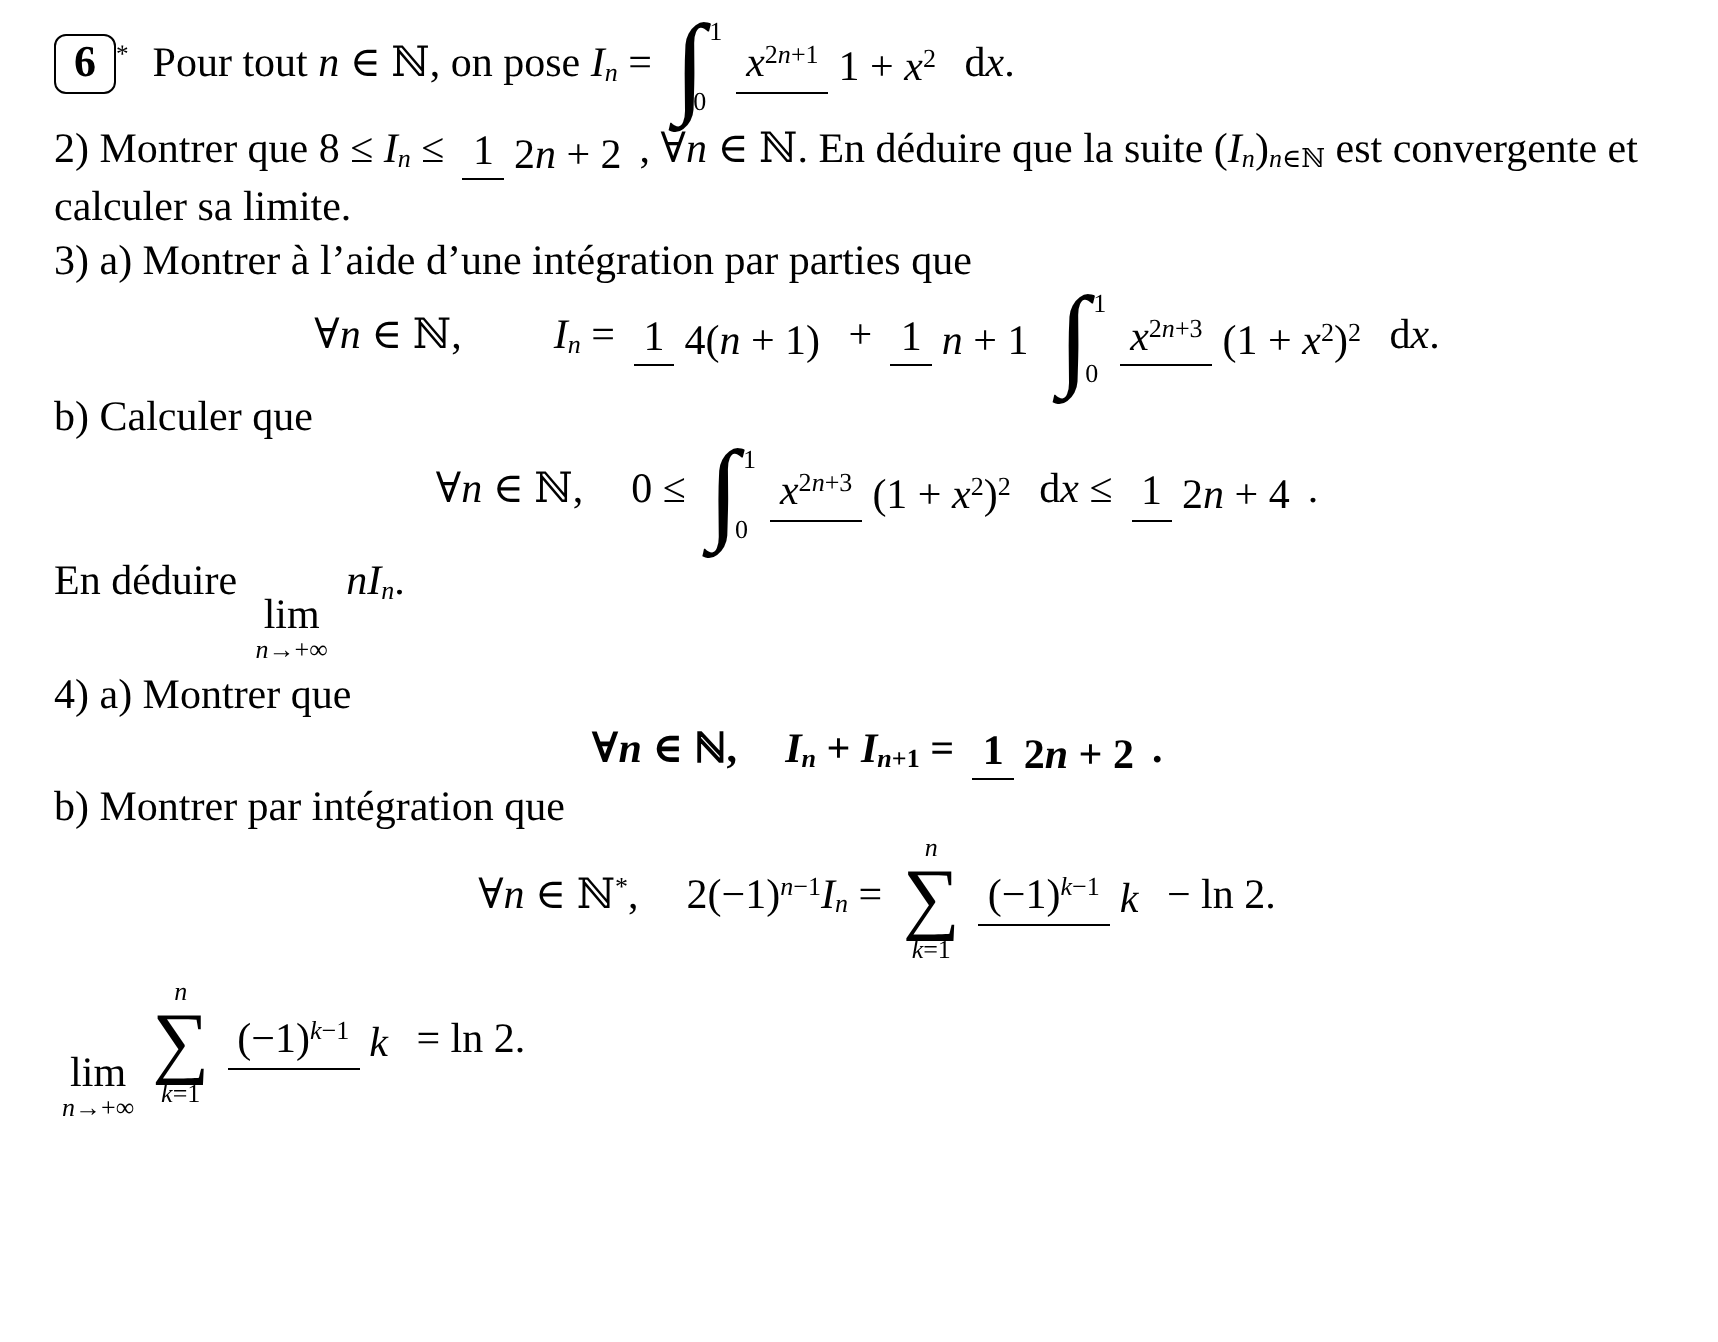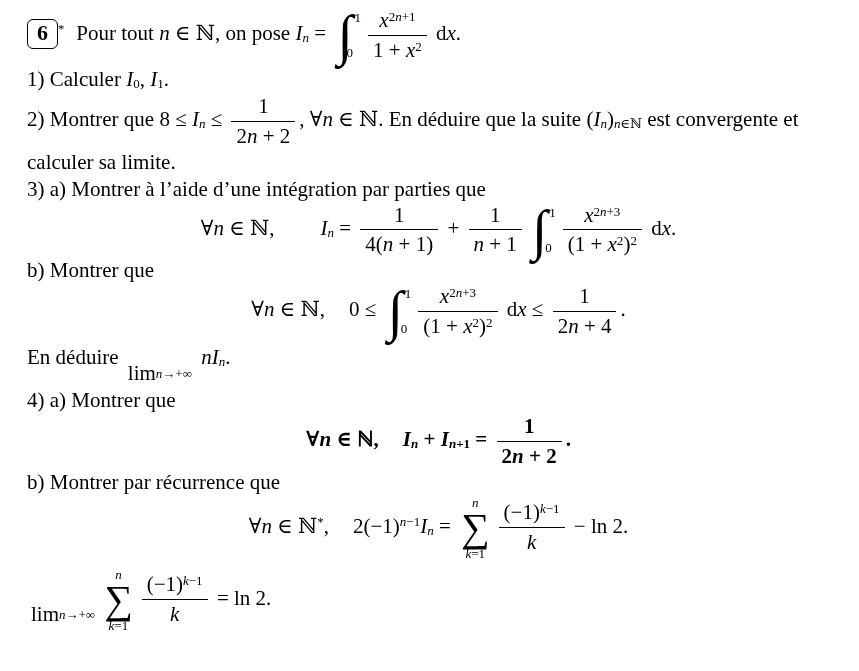--- a/index.html
+++ b/index.html
@@ -9,34 +9,34 @@
     font-family:"Liberation Serif","DejaVu Serif",serif;
     font-size:21px;line-height:1.28;
   }
   .page{padding:8px 9px 0 27px;}
   p,div.formula{margin:0;}
   [data-bind]{white-space:pre;}
   .it{font-style:italic;}
   sup,sub{font-size:0.62em;line-height:0;}
   sup{vertical-align:0.5em;}
   sub{vertical-align:-0.18em;}
-  .frac{display:inline-flex;flex-direction:column;align-items:stretch;text-align:center;
+  .frac{display:inline-flex;flex-direction:row;align-items:stretch;text-align:center;
         vertical-align:middle;margin:0 4px;line-height:1.18;}
   .frac .num{padding:0 5px 2px 5px;border-bottom:1.5px solid #000;}
   .frac .den{padding:2px 5px 0 5px;}
   .bigint{display:inline-flex;align-items:center;vertical-align:middle;margin:0 3px 0 6px;}
   .int-g{font-size:56px;line-height:0.9;}
   .int-l{display:inline-flex;flex-direction:column;justify-content:space-between;
          height:48px;font-size:13px;line-height:1;}
   .int-t{margin-left:2px;}
   .int-b{margin-left:-6px;}
   .bigsum{display:inline-flex;flex-direction:column;align-items:center;vertical-align:middle;
           margin:0 5px;font-size:13px;line-height:1;}
   .sum-g{font-size:40px;line-height:0.85;margin:2px 0;}
-  .limop{display:inline-flex;flex-direction:row;align-items:center;
+  .limop{display:inline-flex;flex-direction:column;align-items:center;
          vertical-align:-0.8em;line-height:1.05;margin:0 4px;}
   .lim-s{font-size:13px;}
   .formula{text-align:center;}
   .gap{display:inline-block;width:24px;}
   .gap-lg{display:inline-block;width:46px;}
   .exbox{display:inline-block;border:1.7px solid #000;border-radius:6px;
          padding:0 9px 1px 9px;font-weight:bold;font-size:22px;line-height:1.22;}
   .exstar{font-size:0.6em;vertical-align:0.55em;}
   .ml{margin-left:12px;}
   .row-intro{margin-bottom:3px;}
@@ -57,21 +57,20 @@
         <span class="int-g" data-bind="line1.int_glyph">∫</span>
         <span class="int-l">
           <span class="int-t" data-bind="line1.int_top">1</span>
           <span class="int-b" data-bind="line1.int_bot">0</span>
         </span>
       </span><span class="frac">
         <span class="num"><span class="it" data-bind="line1.num_x">x</span><sup><span data-bind="line1.num_e1">2</span><span class="it" data-bind="line1.num_en">n</span><span data-bind="line1.num_e2">+1</span></sup></span>
         <span class="den"><span data-bind="line1.den_t">1 + </span><span class="it" data-bind="line1.den_x">x</span><sup><span data-bind="line1.den_e">2</span></sup></span>
       </span><span data-bind="line1.t4"> d</span><span class="it" data-bind="line1.x">x</span><span data-bind="line1.dot">.</span></p>
 
-  <p class="q1row"><span data-bind="q1.t1">1) Calculer </span><span class="it" data-bind="q1.I1">I</span><sub><span data-bind="q1.I1s">0</span></sub><span data-bind="q1.t2">, </span><span class="it" data-bind="q1.I2">I</span><sub><span data-bind="q1.I2s">1</span></sub><span data-bind="q1.t3">.</span></p>
 
   <p><span data-bind="q2.t1">2) Montrer que 8 ≤ </span><span class="it" data-bind="q2.I">I</span><sub><span class="it" data-bind="q2.Is">n</span></sub><span data-bind="q2.t2"> ≤ </span><span class="frac">
         <span class="num"><span data-bind="q2.f_num">1</span></span>
         <span class="den"><span data-bind="q2.f_d1">2</span><span class="it" data-bind="q2.f_dn">n</span><span data-bind="q2.f_d2"> + 2</span></span>
       </span><span data-bind="q2.t3">, </span><span data-bind="q2.t4">∀</span><span class="it" data-bind="q2.n">n</span><span data-bind="q2.t5"> ∈ ℕ. En déduire que la suite </span><span data-bind="q2.p1">(</span><span class="it" data-bind="q2.pI">I</span><sub><span class="it" data-bind="q2.pIs">n</span></sub><span data-bind="q2.p2">)</span><sub><span class="it" data-bind="q2.ps_n">n</span><span data-bind="q2.ps_r">∈ℕ</span></sub><span data-bind="q2.t6"> est convergente et</span></p>
 
   <p><span data-bind="q2.cont">calculer sa limite.</span></p>
 
   <p><span data-bind="q3.a_label">3) a) Montrer à l’aide d’une intégration par parties que</span></p>
 
@@ -85,21 +84,21 @@
         <span class="int-g" data-bind="q3.fa.int_glyph">∫</span>
         <span class="int-l">
           <span class="int-t" data-bind="q3.fa.int_top">1</span>
           <span class="int-b" data-bind="q3.fa.int_bot">0</span>
         </span>
       </span><span class="frac">
         <span class="num"><span class="it" data-bind="q3.fa.f3_nx">x</span><sup><span data-bind="q3.fa.f3_ne1">2</span><span class="it" data-bind="q3.fa.f3_nen">n</span><span data-bind="q3.fa.f3_ne2">+3</span></sup></span>
         <span class="den"><span data-bind="q3.fa.f3_d1">(1 + </span><span class="it" data-bind="q3.fa.f3_dx">x</span><sup><span data-bind="q3.fa.f3_de1">2</span></sup><span data-bind="q3.fa.f3_d2">)</span><sup><span data-bind="q3.fa.f3_de2">2</span></sup></span>
       </span><span data-bind="q3.fa.t5"> d</span><span class="it" data-bind="q3.fa.x">x</span><span data-bind="q3.fa.dot">.</span></div>
 
-  <p><span data-bind="q3.b_label">b) Montrer que</span></p>
+  <p><span data-bind="q3.b_label">b) Calculer que</span></p>
 
   <div class="formula f3b"><span data-bind="q3.fb.t1">∀</span><span class="it" data-bind="q3.fb.n">n</span><span data-bind="q3.fb.t2"> ∈ ℕ,</span><span class="gap"></span><span data-bind="q3.fb.t3">0 ≤ </span><span class="bigint">
         <span class="int-g" data-bind="q3.fb.int_glyph">∫</span>
         <span class="int-l">
           <span class="int-t" data-bind="q3.fb.int_top">1</span>
           <span class="int-b" data-bind="q3.fb.int_bot">0</span>
         </span>
       </span><span class="frac">
         <span class="num"><span class="it" data-bind="q3.fb.f1_nx">x</span><sup><span data-bind="q3.fb.f1_ne1">2</span><span class="it" data-bind="q3.fb.f1_nen">n</span><span data-bind="q3.fb.f1_ne2">+3</span></sup></span>
         <span class="den"><span data-bind="q3.fb.f1_d1">(1 + </span><span class="it" data-bind="q3.fb.f1_dx">x</span><sup><span data-bind="q3.fb.f1_de1">2</span></sup><span data-bind="q3.fb.f1_d2">)</span><sup><span data-bind="q3.fb.f1_de2">2</span></sup></span>
@@ -113,21 +112,21 @@
         <span class="lim-s"><span class="it" data-bind="q3.deduce.lim_n">n</span><span data-bind="q3.deduce.lim_arrow">→+∞</span></span>
       </span><span data-bind="q3.deduce.sp"> </span><span class="it" data-bind="q3.deduce.n">n</span><span class="it" data-bind="q3.deduce.I">I</span><sub><span class="it" data-bind="q3.deduce.Is">n</span></sub><span data-bind="q3.deduce.dot">.</span></p>
 
   <p><span data-bind="q4.a_label">4) a) Montrer que</span></p>
 
   <div class="formula f4a"><span data-bind="q4.fa.t1">∀</span><span class="it" data-bind="q4.fa.n">n</span><span data-bind="q4.fa.t2"> ∈ ℕ,</span><span class="gap"></span><span class="it" data-bind="q4.fa.I1">I</span><sub><span class="it" data-bind="q4.fa.I1s">n</span></sub><span data-bind="q4.fa.t3"> + </span><span class="it" data-bind="q4.fa.I2">I</span><sub><span class="it" data-bind="q4.fa.I2s_n">n</span><span data-bind="q4.fa.I2s_r">+1</span></sub><span data-bind="q4.fa.t4"> = </span><span class="frac">
         <span class="num"><span data-bind="q4.fa.f_num">1</span></span>
         <span class="den"><span data-bind="q4.fa.f_d1">2</span><span class="it" data-bind="q4.fa.f_dn">n</span><span data-bind="q4.fa.f_d2"> + 2</span></span>
       </span><span data-bind="q4.fa.dot">.</span></div>
 
-  <p><span data-bind="q4.b_label">b) Montrer par récurrence que</span></p>
+  <p><span data-bind="q4.b_label">b) Montrer par intégration que</span></p>
 
   <div class="formula f4b"><span data-bind="q4.fb.t1">∀</span><span class="it" data-bind="q4.fb.n">n</span><span data-bind="q4.fb.t2"> ∈ ℕ</span><sup><span data-bind="q4.fb.star">*</span></sup><span data-bind="q4.fb.t3">,</span><span class="gap"></span><span data-bind="q4.fb.t4">2(−1)</span><sup><span class="it" data-bind="q4.fb.e_n">n</span><span data-bind="q4.fb.e_r">−1</span></sup><span class="it" data-bind="q4.fb.I">I</span><sub><span class="it" data-bind="q4.fb.Is">n</span></sub><span data-bind="q4.fb.t5"> = </span><span class="bigsum">
         <span class="sum-t it" data-bind="q4.fb.sum_top">n</span>
         <span class="sum-g" data-bind="q4.fb.sum_glyph">∑</span>
         <span class="sum-b"><span class="it" data-bind="q4.fb.sum_k">k</span><span data-bind="q4.fb.sum_eq">=1</span></span>
       </span><span class="frac">
         <span class="num"><span data-bind="q4.fb.f_n1">(−1)</span><sup><span class="it" data-bind="q4.fb.f_ek">k</span><span data-bind="q4.fb.f_er">−1</span></sup></span>
         <span class="den"><span class="it" data-bind="q4.fb.f_d">k</span></span>
       </span><span data-bind="q4.fb.t6"> − ln 2.</span></div>
 

